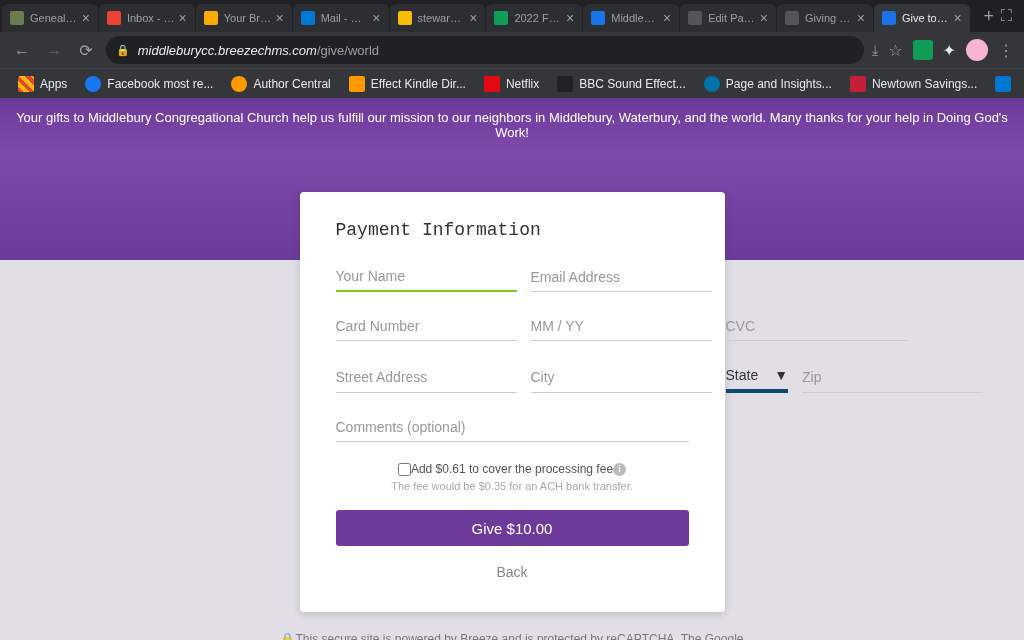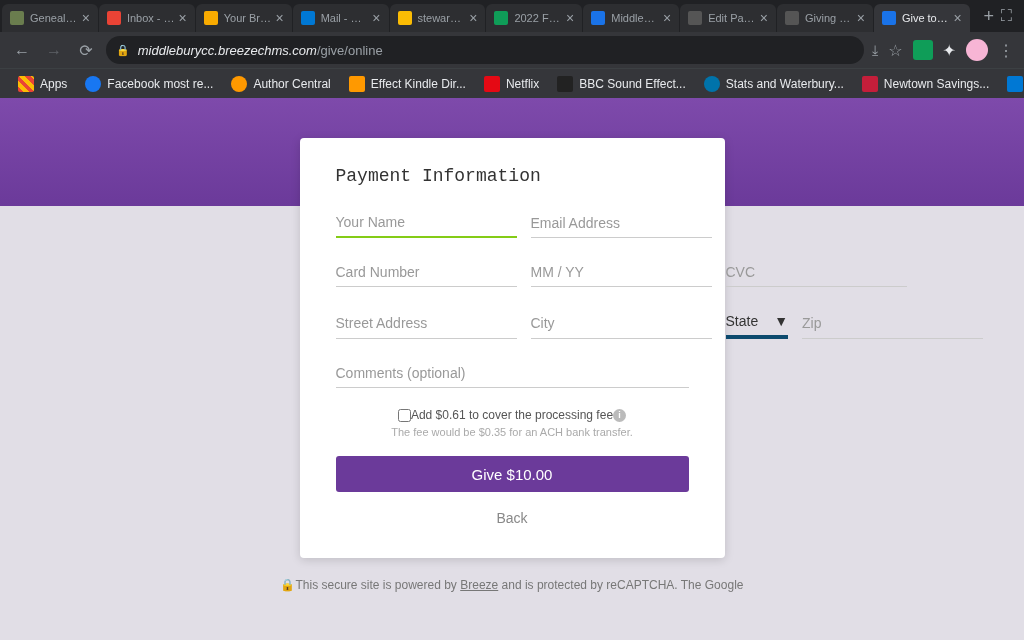--- a/index.html
+++ b/index.html
@@ -119,21 +119,21 @@
       <span>⛶</span>
     </div>
   </div>
 
   <div class="toolbar">
     <div class="nav-btn">←</div>
     <div class="nav-btn disabled">→</div>
     <div class="nav-btn">⟳</div>
     <div class="address-bar">
       <span class="lock-icon">🔒</span>
-      <span class="url"><span class="url-host">middleburycc.breezechms.com</span><span>/give/online</span></span>
+      <span class="url"><span class="url-host">middleburycc.breezechms.com</span><span>/give/world</span></span>
     </div>
     <div class="toolbar-right">
       <span style="font-size:14px">⤓</span>
       <span>☆</span>
       <span class="ext-badge" style="background:#0f9d58"></span>
       <span style="color:#e8eaed">✦</span>
       <span class="profile-circle"></span>
       <span>⋮</span>
     </div>
   </div>
@@ -158,34 +158,35 @@
     <div class="bookmark">
         <span class="bookmark-icon" style="background:#e50914"></span>
         <span>Netflix</span>
       </div>
     <div class="bookmark">
         <span class="bookmark-icon" style="background:#222"></span>
         <span>BBC Sound Effect...</span>
       </div>
     <div class="bookmark">
         <span class="bookmark-icon" style="background:#0073aa;border-radius:50%"></span>
-        <span>Stats and Waterbury...</span>
+        <span>Page and Insights...</span>
       </div>
     <div class="bookmark">
         <span class="bookmark-icon" style="background:#c41e3a"></span>
         <span>Newtown Savings...</span>
       </div>
     <div class="bookmark">
         <span class="bookmark-icon" style="background:#0078d4"></span>
       </div>
 
   </div>
 </div>
 
 <div class="page">
+  <div class="header-banner">Your gifts to Middlebury Congregational Church help us fulfill our mission to our neighbors in Middlebury, Waterbury, and the world. Many thanks for your help in Doing God's Work!</div>
   <div class="purple-band"></div>
 
   <div class="card">
     <h2>Payment Information</h2>
     
     <div class="form-row">
       <input class="field focus" placeholder="Your Name" style="">
       <input class="field" placeholder="Email Address" style="">
     </div>
     

